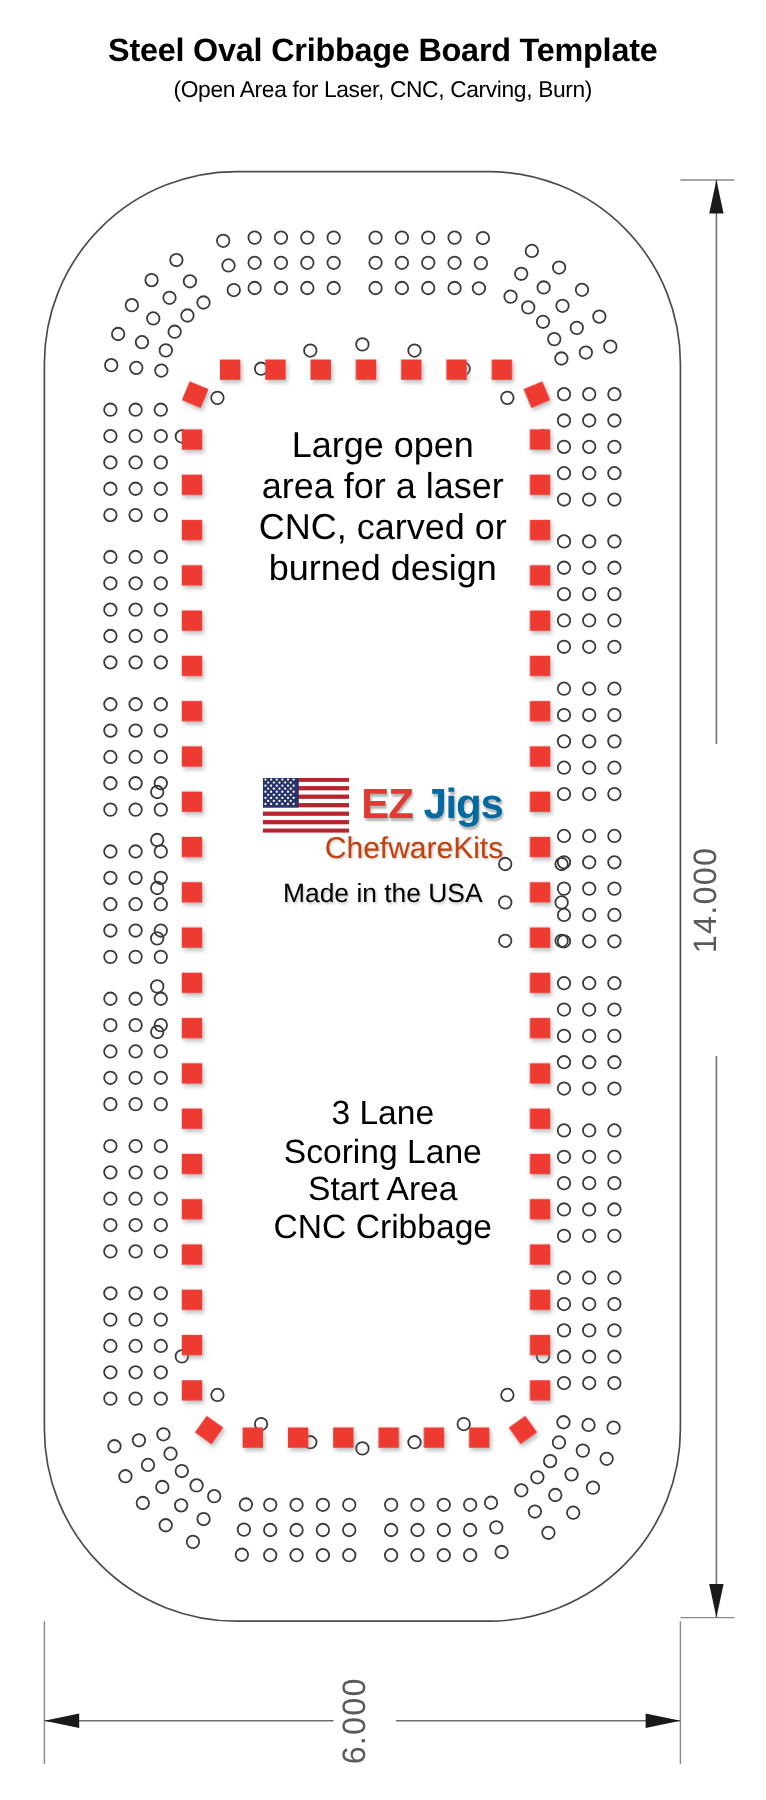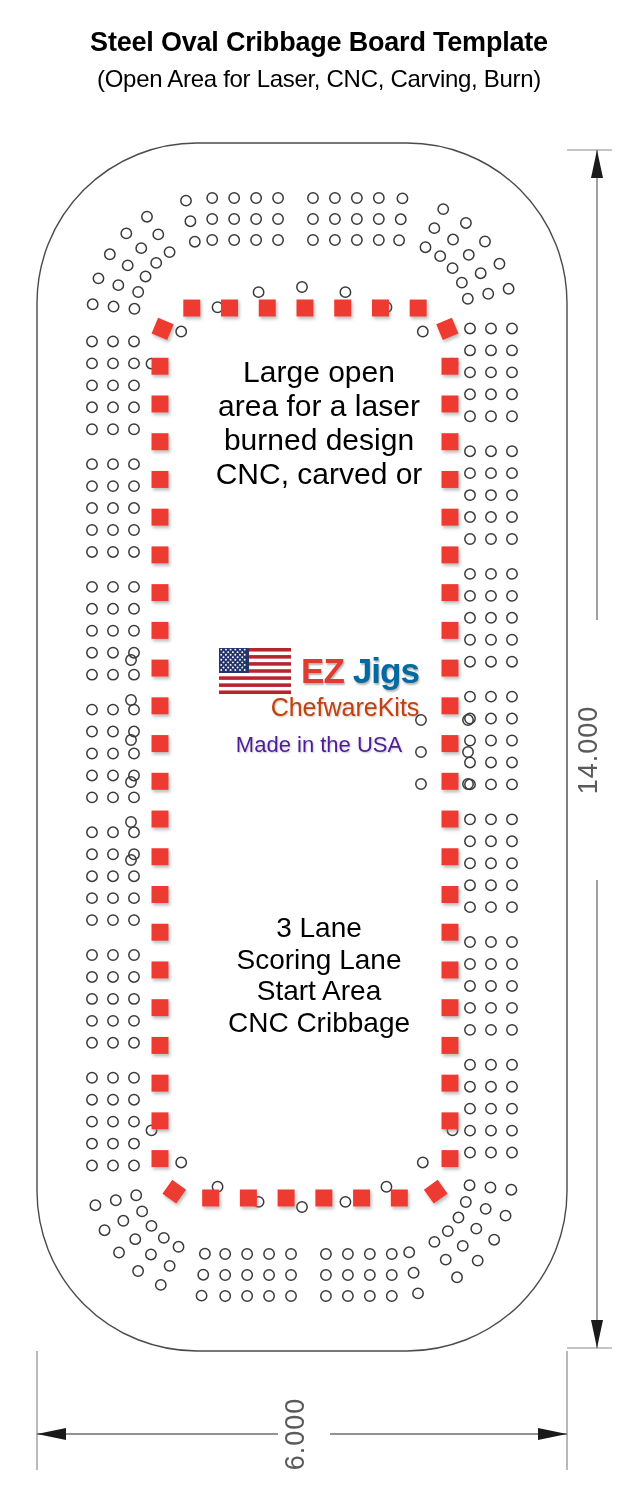--- a/index.html
+++ b/index.html
@@ -17,21 +17,21 @@
   .titles{
     position:absolute;left:0;top:0;width:638px;
     text-align:center;
   }
   #page-title{
     font-size:27px;font-weight:bold;letter-spacing:-0.2px;
     margin-top:28px;line-height:1.05;
     white-space:nowrap;
   }
   #page-subtitle{
-    font-size:24px;font-weight:normal;letter-spacing:-0.3px;
+    font-size:19px;font-weight:normal;letter-spacing:-0.3px;
     margin-top:10px;line-height:1.05;
     white-space:nowrap;
   }
 
   svg#drawing{position:absolute;left:0;top:0;width:638px;height:1500px;}
 
   .board-outline{fill:#ffffff;stroke:#4b4b4b;stroke-width:1.4;}
   .hole{fill:none;stroke:#3a3a3a;stroke-width:1.5;}
   .dim-line{stroke:#6e6e6e;stroke-width:1.3;fill:none;}
   .ext-line{stroke:#8a8a8a;stroke-width:1.2;fill:none;}
@@ -75,21 +75,21 @@
     font-size:35px;font-weight:bold;color:#0369a1;
     letter-spacing:-1px;
     text-shadow:1px 2px 2px rgba(0,0,0,0.30);
   }
   #logo-chefwarekits{
     font-size:25px;font-weight:normal;color:#c2410c;
     margin-top:-1px;margin-left:52px;
     text-shadow:1px 1px 2px rgba(0,0,0,0.25);
   }
   #logo-made{
-    font-size:22px;color:#4c1d95;margin-top:10px;
+    font-size:22px;color:#000000;margin-top:10px;
     text-shadow:1px 1px 2px rgba(0,0,0,0.22);
   }
 </style>
 </head>
 <body>
 
 <div id="root">
 
   <div class="titles">
     <div id="page-title">Steel Oval Cribbage Board Template</div>
@@ -548,22 +548,22 @@
         <polygon class="arrow" points="567,1434 538,1428 538,1440"></polygon>
         <rect x="278" y="1368" width="52" height="132" fill="#ffffff"></rect>
         <text class="dim-text" id="txt-width" x="304" y="1434" text-anchor="middle" transform="rotate(-90 304 1434)">6.000</text>
       </g>
     </g>
   </svg>
 
   <div class="ctr-block" id="open-area-text">
     <div>Large open</div>
     <div>area for a laser</div>
+    <div>CNC, carved or</div>
     <div>burned design</div>
-    <div>CNC, carved or</div>
   </div>
 
   <div id="logo">
     <div class="logo-row1">
       <svg id="flag" viewBox="0 0 72 46">
         <rect x="0" y="0" width="72" height="46" fill="#ffffff"></rect>
         <g id="flag-stripes">
             <rect x="0" y="0.00" width="72" height="3.54" fill="#b9232e"></rect>
             <rect x="0" y="7.08" width="72" height="3.54" fill="#b9232e"></rect>
             <rect x="0" y="14.15" width="72" height="3.54" fill="#b9232e"></rect>

